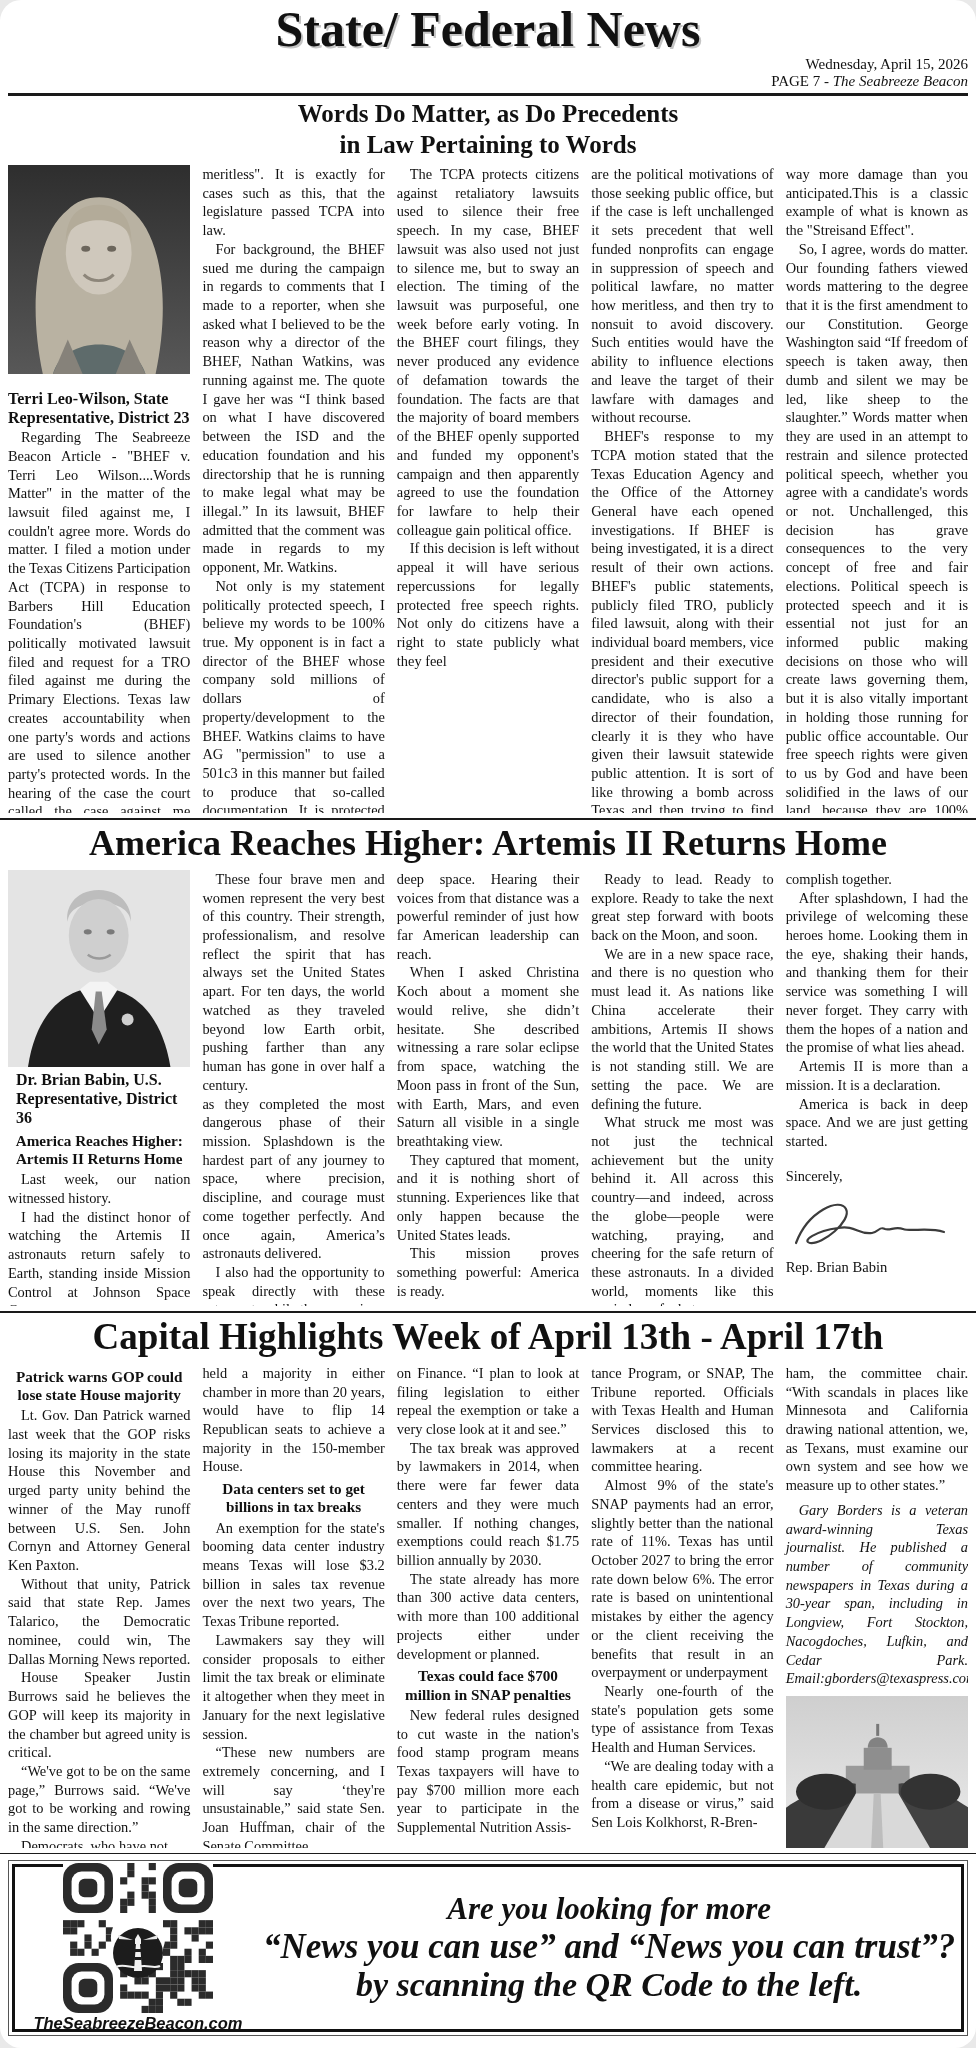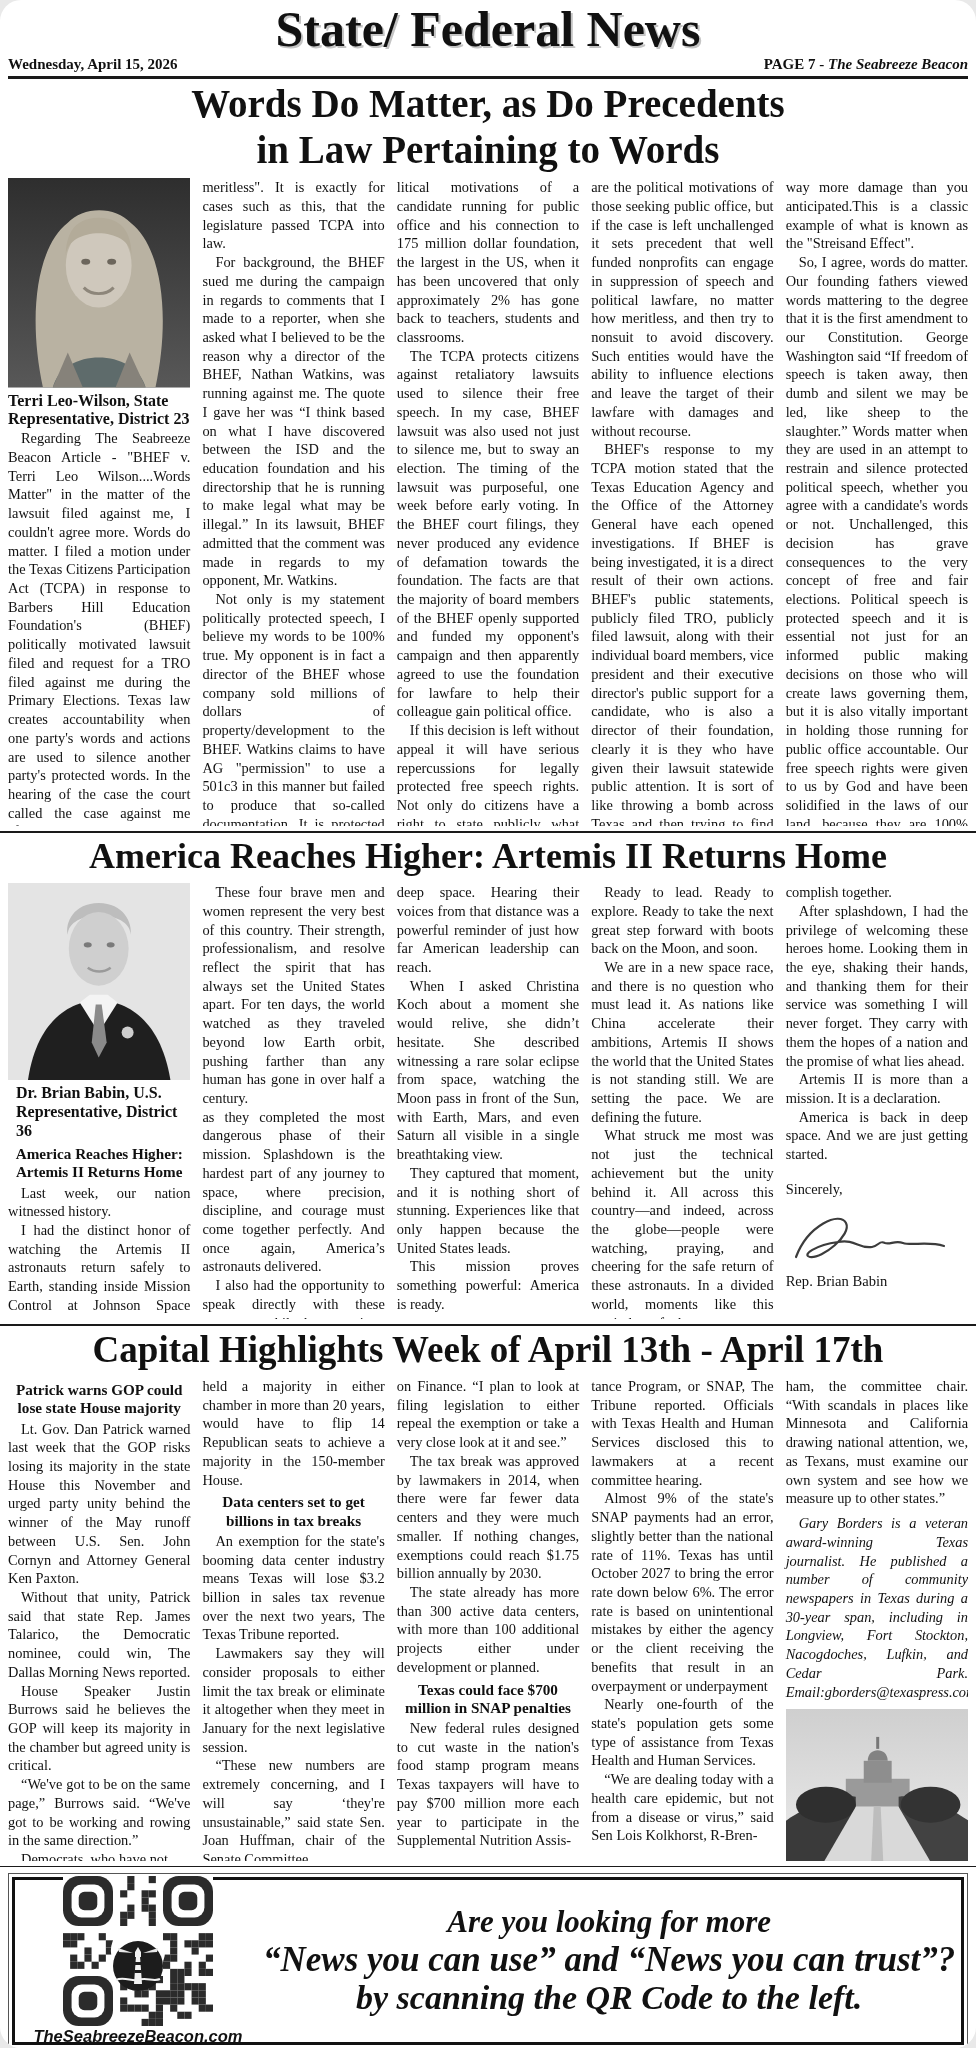--- a/index.html
+++ b/index.html
@@ -9,44 +9,44 @@
     font-family:"Liberation Serif",serif;box-sizing:border-box;padding:0 8px;overflow:hidden;border-radius:21px;
   }
   
   .masthead{padding-top:2px;}
   .masthead h1{
     margin:0;text-align:center;font-size:50px;line-height:1.08;font-weight:bold;
     letter-spacing:0px;text-shadow:2px 2px 0 #c4c4c4;
   }
   .dateline{
     display:flex;justify-content:space-between;align-items:flex-end;
-    font-weight:bold;font-size:15px;padding:0 0 3px 0;border-bottom:3px solid #1a1a1a;
+    font-weight:normal;font-size:15px;padding:0 0 3px 0;border-bottom:3px solid #1a1a1a;flex-direction:column;
   }
   .dateline .pub{font-style:italic;}
   
   .headline{ text-align:center;font-weight:bold;margin:4px 0 0;line-height:1.08;}
-  .headline.h1a{font-size:39px;}
+  .headline.h1a{font-size:25px;}
   .headline.h2a{font-size:36px;}
   .headline.h3a{font-size:37px;}
   .rule{border:none;border-top:2px solid #1a1a1a;margin:5px -8px 0 -8px;}
   .rule.thin{border-top-width:1px;}
   
   .cols{display:flex;gap:12px;margin-top:7px;overflow:hidden;}
   .body1{height:648px;}
   .body2{height:436px;}
   .body3{height:484px;}
   .col{flex:1 1 0;min-width:0;}
   .para{margin:0;text-align:justify;font-size:14.4px;line-height:1.3;}
   .para.ind{text-indent:13px;}
   .para.sub{text-align:center;font-weight:bold;font-size:15.2px;margin:4px 4px 2px;line-height:1.2;}
   .para.bio{font-style:italic;text-indent:13px;margin-top:6px;}
   .para.sig{margin-top:16px;}
   figure{margin:0 0 3px 0;}
   figure svg{display:block;width:100%;height:auto;background:#ccc;}
-  figcaption{font-weight:bold;font-size:16px;line-height:1.18;margin-top:4px;}
+  figcaption{font-weight:bold;font-size:16px;line-height:1.18;margin-top:16px;}
   .cap2{font-weight:bold;font-size:16px;line-height:1.18;margin:4px 8px 2px;}
   .sigblock{margin-top:10px;}
   .signame{font-size:14.6px;margin-top:4px;}
   
   .ad-outer{margin-top:6px;border:1px solid #555;padding:3px;height:176px;box-sizing:border-box;background:#fff;}
   .ad-inner{border:3px solid #111;height:100%;box-sizing:border-box;display:flex;align-items:center;gap:10px;padding:4px 12px 4px 8px;}
   .qr-wrap{width:230px;flex:0 0 auto;text-align:center;position:relative;}
   .qr-wrap svg.qr{display:block;margin:0 auto;}
   .lighthouse{position:absolute;left:50%;top:64px;transform:translateX(-50%);}
   .site{font-family:"Liberation Sans",sans-serif;font-weight:bold;font-style:italic;font-size:16.5px;margin-top:1px;}
@@ -98,21 +98,20 @@
         <div>
             <p class="para ind">Regarding The Seabreeze Beacon Article - "BHEF v. Terri Leo Wilson....Words Matter" in the matter of the lawsuit filed against me, I couldn't agree more. Words do matter.  I filed a motion under the Texas Citizens Participation Act (TCPA) in response to Barbers Hill Education Foundation's (BHEF) politically motivated lawsuit filed and request for a TRO filed against me during the Primary Elections. Texas law creates accountability when one party's words and actions are used to silence another party's protected words. In the hearing of the case the court called the case against me "frivolous and</p>
           </div>
       </div>
       <div class="col">
           <p class="para">meritless". It is exactly for cases such as this, that the legislature passed TCPA into law.</p>
           <p class="para ind">For background, the BHEF sued me during the campaign in regards to comments that I made to a reporter, when she asked what I believed to be the reason why a director of the BHEF, Nathan Watkins, was running against me. The quote I gave her was “I think based on what I have discovered between the ISD and the education foundation and his directorship that he is running to make legal what may be illegal.” In its lawsuit, BHEF admitted that the comment was made in regards to my opponent, Mr. Watkins.</p>
           <p class="para ind">Not only is my statement politically protected speech, I believe my words to be 100% true. My opponent is in fact a director of the BHEF whose company sold millions of dollars of property/development to the BHEF.  Watkins claims to have AG "permission" to use a 501c3 in this manner but failed to produce that so-called documentation. It is protected free speech to question the po-</p>
         </div>
       <div class="col">
-          <p class="para">litical motivations  of a candidate running for public office and his connection to 175 million dollar foundation, the largest in the US, when it has been uncovered that only approximately 2% has gone back to teachers, students and classrooms.</p>
           <p class="para ind">The TCPA protects citizens against retaliatory lawsuits used to silence their free speech. In my case, BHEF lawsuit was also used not just to silence me, but to sway an election. The timing of the lawsuit was purposeful, one week before early voting. In the BHEF court filings, they never produced any evidence of defamation towards the foundation. The facts are that the majority of board members of the BHEF openly supported and funded my opponent's campaign and then apparently agreed to use the foundation for lawfare to help their colleague gain political office.</p>
           <p class="para ind">If this decision is left without appeal it will have serious repercussions for legally protected free speech rights. Not only do citizens have a right to state publicly what they feel</p>
         </div>
       <div class="col">
           <p class="para">are the political motivations of those seeking public office, but if the case is left unchallenged it sets precedent that well funded nonprofits can engage in suppression of speech and political lawfare, no matter how meritless, and then try to nonsuit to avoid discovery. Such entities would have the ability to influence elections and leave the target of their lawfare with damages and without recourse.</p>
           <p class="para ind">BHEF's response to my TCPA motion stated that the Texas Education Agency and the Office of the Attorney General have each opened investigations. If BHEF is being investigated, it is a direct result of their own actions. BHEF's public statements, publicly filed TRO, publicly filed lawsuit, along with their individual board members, vice president and their executive director's public support for a candidate, who is also a director of their foundation, clearly it is they who have given their lawsuit statewide public attention. It is sort of like throwing a bomb across Texas and then trying to find an escape because it made</p>
         </div>
       <div class="col">
           <p class="para">way more damage than you anticipated.This is a classic example of what is known as the "Streisand Effect".</p>
           <p class="para ind">So, I agree, words do matter. Our founding fathers viewed words mattering to the degree that it is the first amendment to our Constitution. George Washington said  “If freedom of speech is taken away, then dumb and silent we may be led, like sheep to the slaughter.” Words matter when they are used in an attempt to restrain and silence protected political speech, whether you agree with a candidate's words or not. Unchallenged, this decision has grave consequences to the very concept of free and fair elections. Political speech is protected speech and it is essential not just for an informed public making decisions on those who will create laws governing them, but it is also vitally important in holding those running for public office accountable. Our free speech rights were given to us by God and have been solidified in the laws of our land, because they are 100% essential to our liberty.</p>

